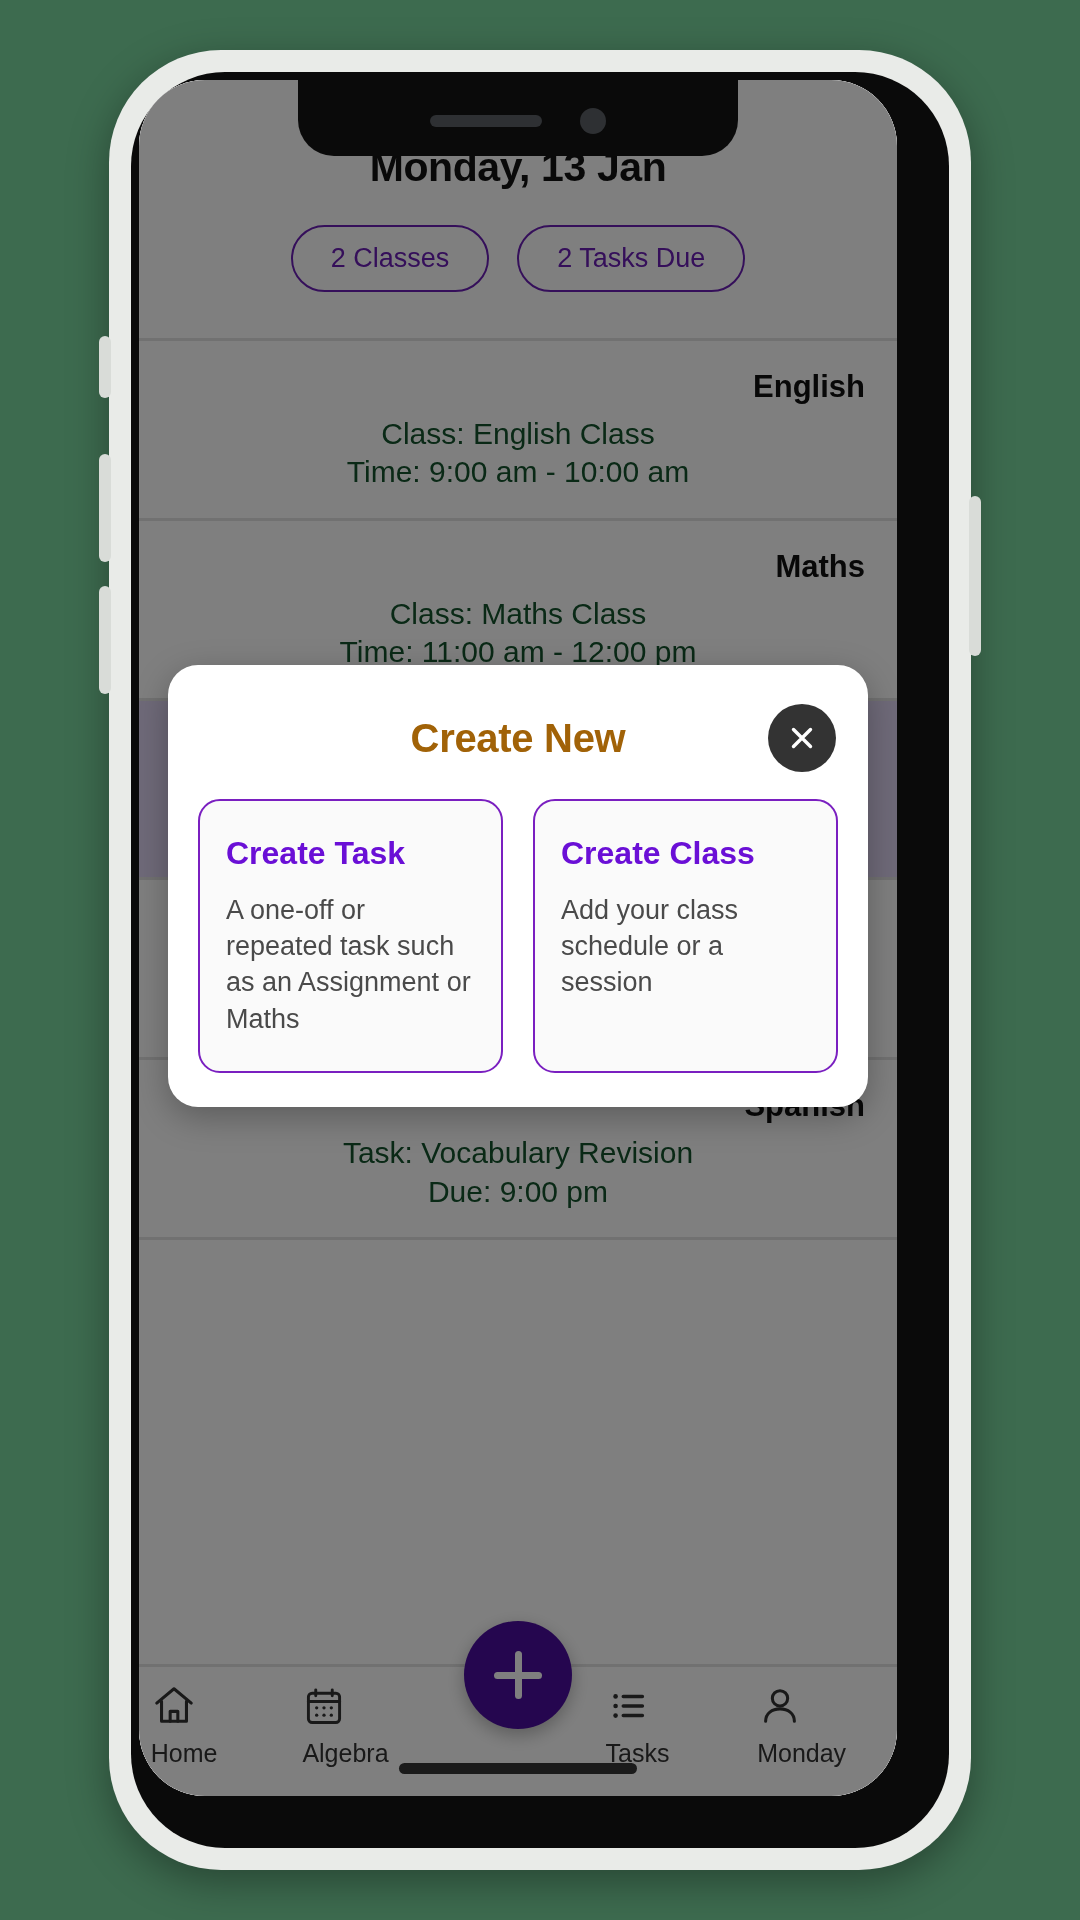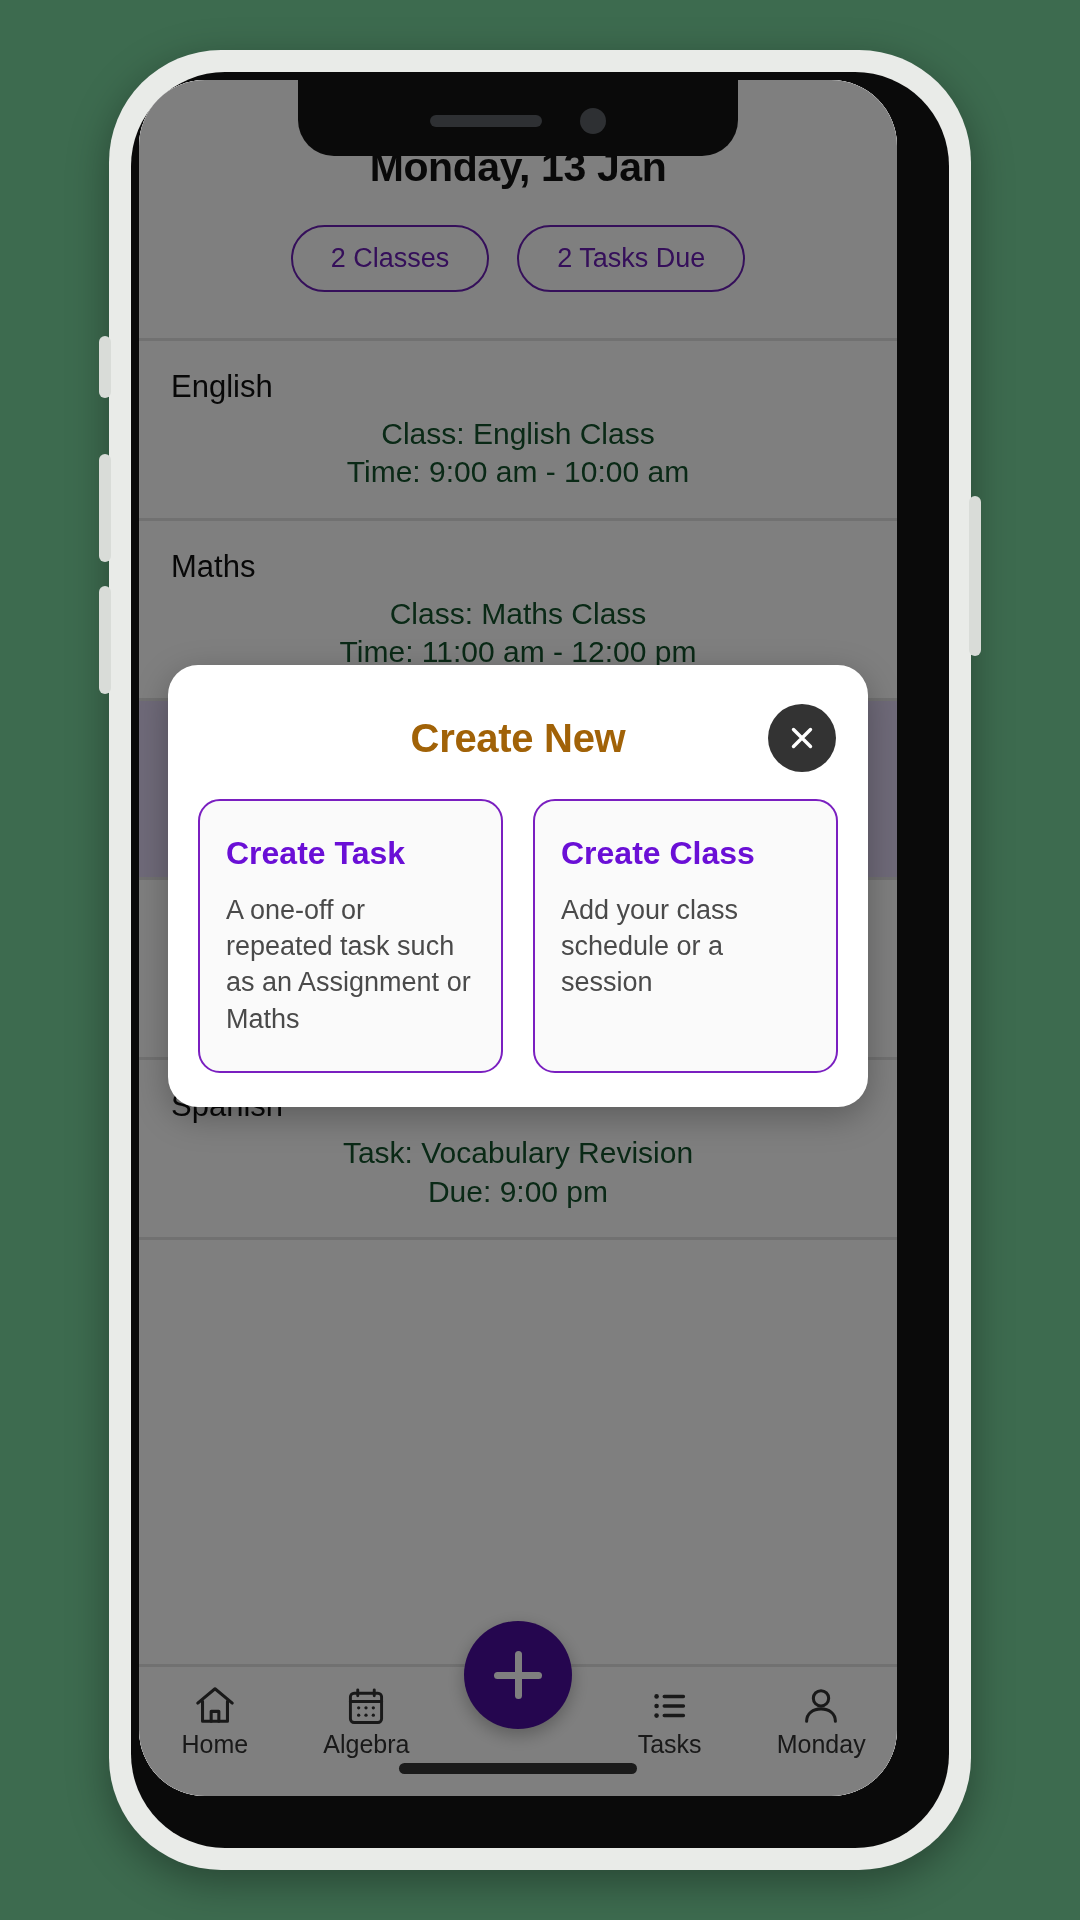--- a/index.html
+++ b/index.html
@@ -110,40 +110,41 @@
 
   .list { flex: 1; background: #ffffff; overflow: hidden; }
   .divider { height: 3px; background: #e3e3e3; }
 
   .row {
     padding: 28px 32px 26px 32px;
     background: #ffffff;
   }
   .row.highlight { background: #ded4f2; }
   .row-title {
-    font-size: 31px; font-weight: normal; color: #101010;
+    font-size: 31px; font-weight: bold; color: #101010;
     margin-bottom: 10px;
+    text-align: right;
   }
   .row-line {
     font-size: 30px; color: #14532d; line-height: 1.28; text-align: center;
   }
 
   
   .bottom-nav {
     position: relative;
     height: 132px;
     background: #ffffff;
     border-top: 3px solid #e3e3e3;
     display: flex; align-items: flex-start; justify-content: space-around;
     padding-top: 16px;
     z-index: 10;
   }
   .nav-item {
     width: 128px;
-    display: flex; flex-direction: column; align-items: center; gap: 1px;
+    display: flex; flex-direction: column; align-items: flex-start; gap: 10px;
   }
   .nav-item .nav-icon { height: 46px; display: flex; align-items: center; }
   .nav-label { font-size: 25px; color: #333333; }
   .nav-spacer { width: 128px; }
 
   .fab {
     position: absolute;
     left: 50%; transform: translateX(-50%);
     top: -46px;
     width: 108px; height: 108px;

